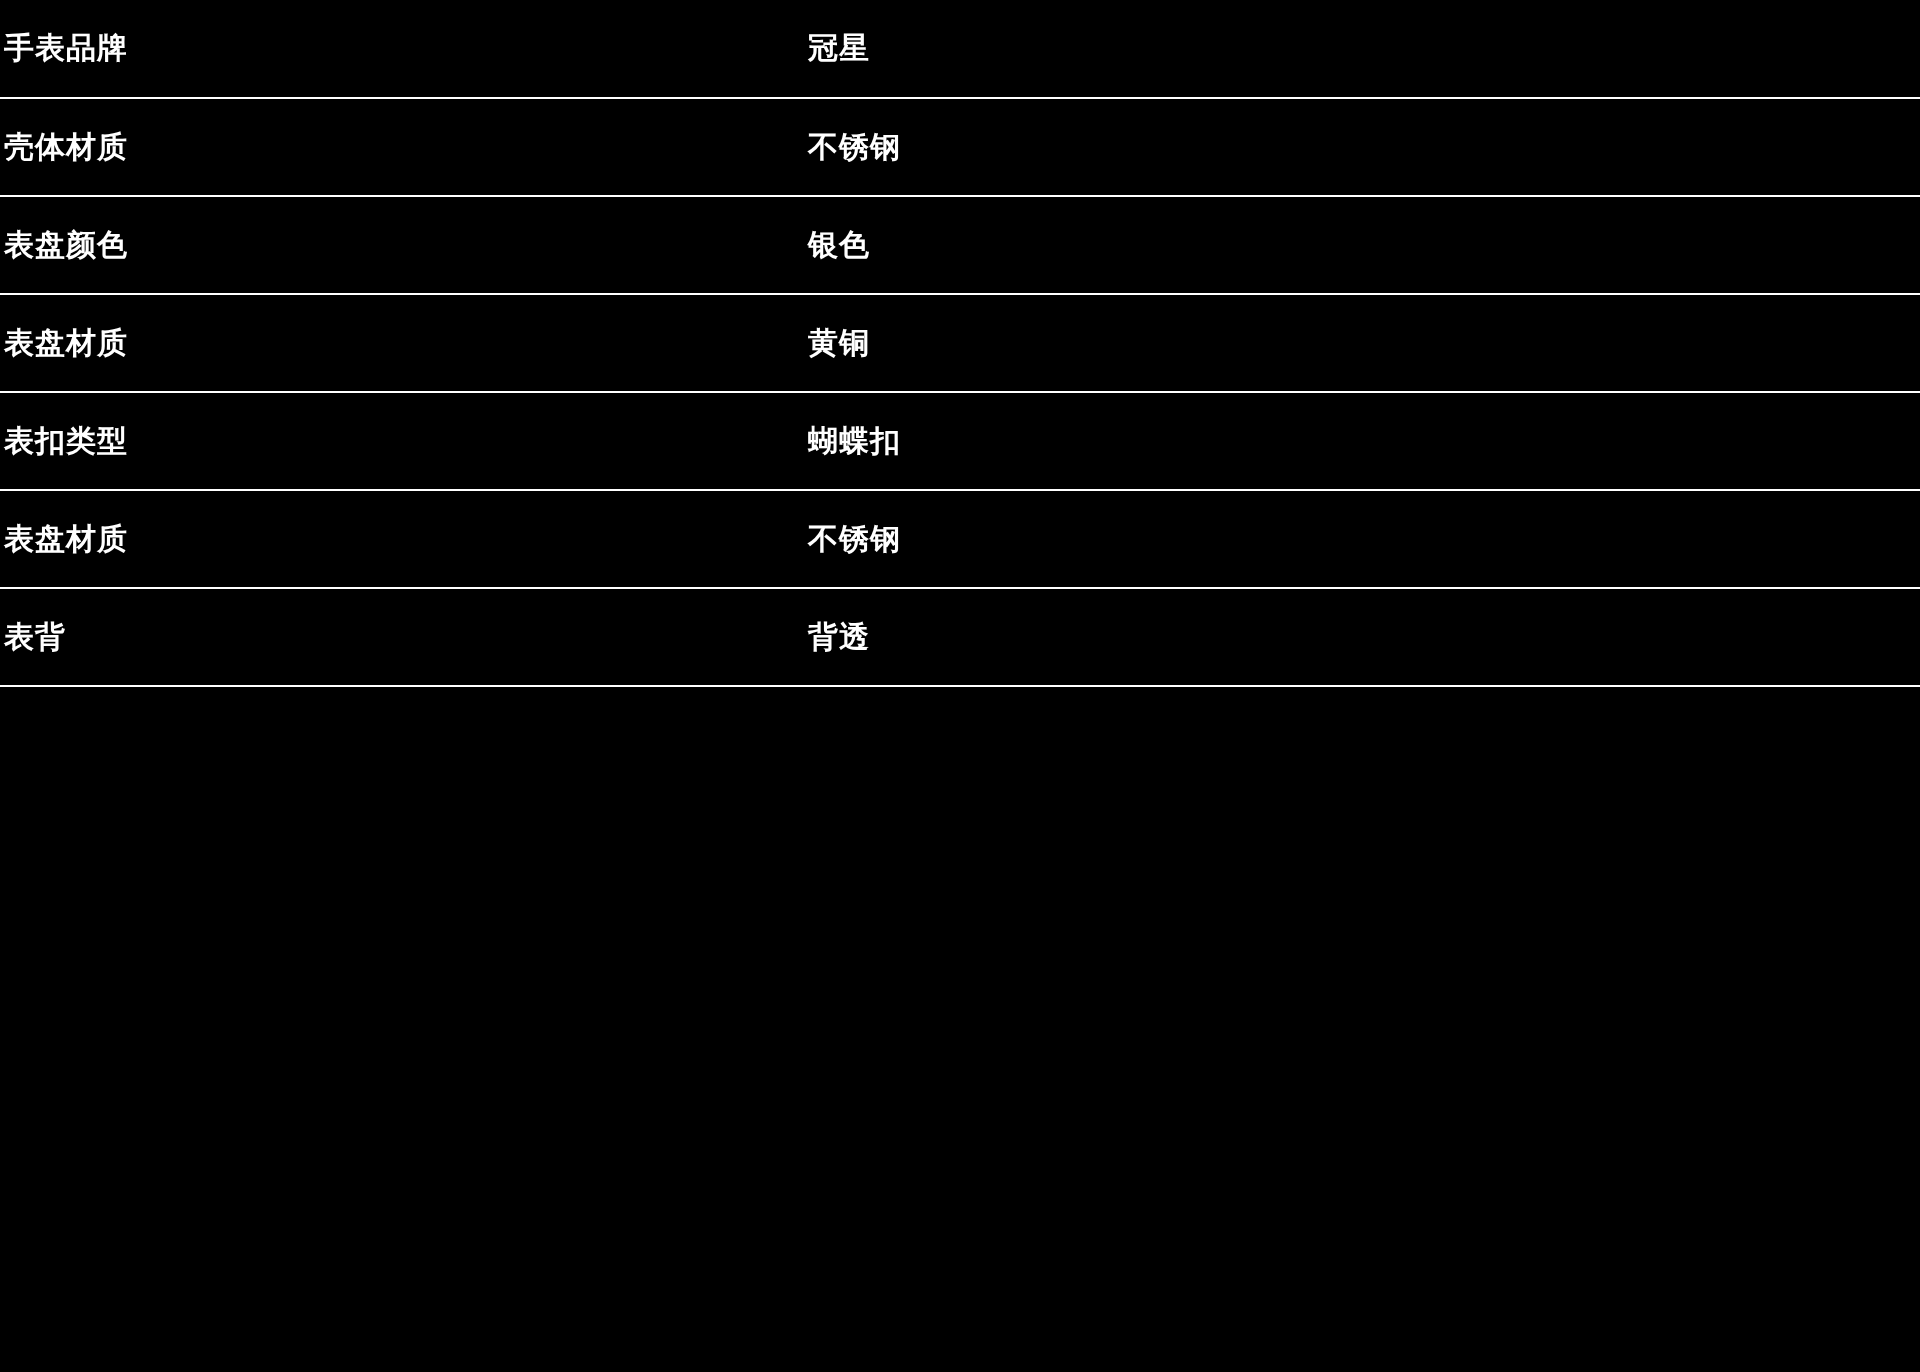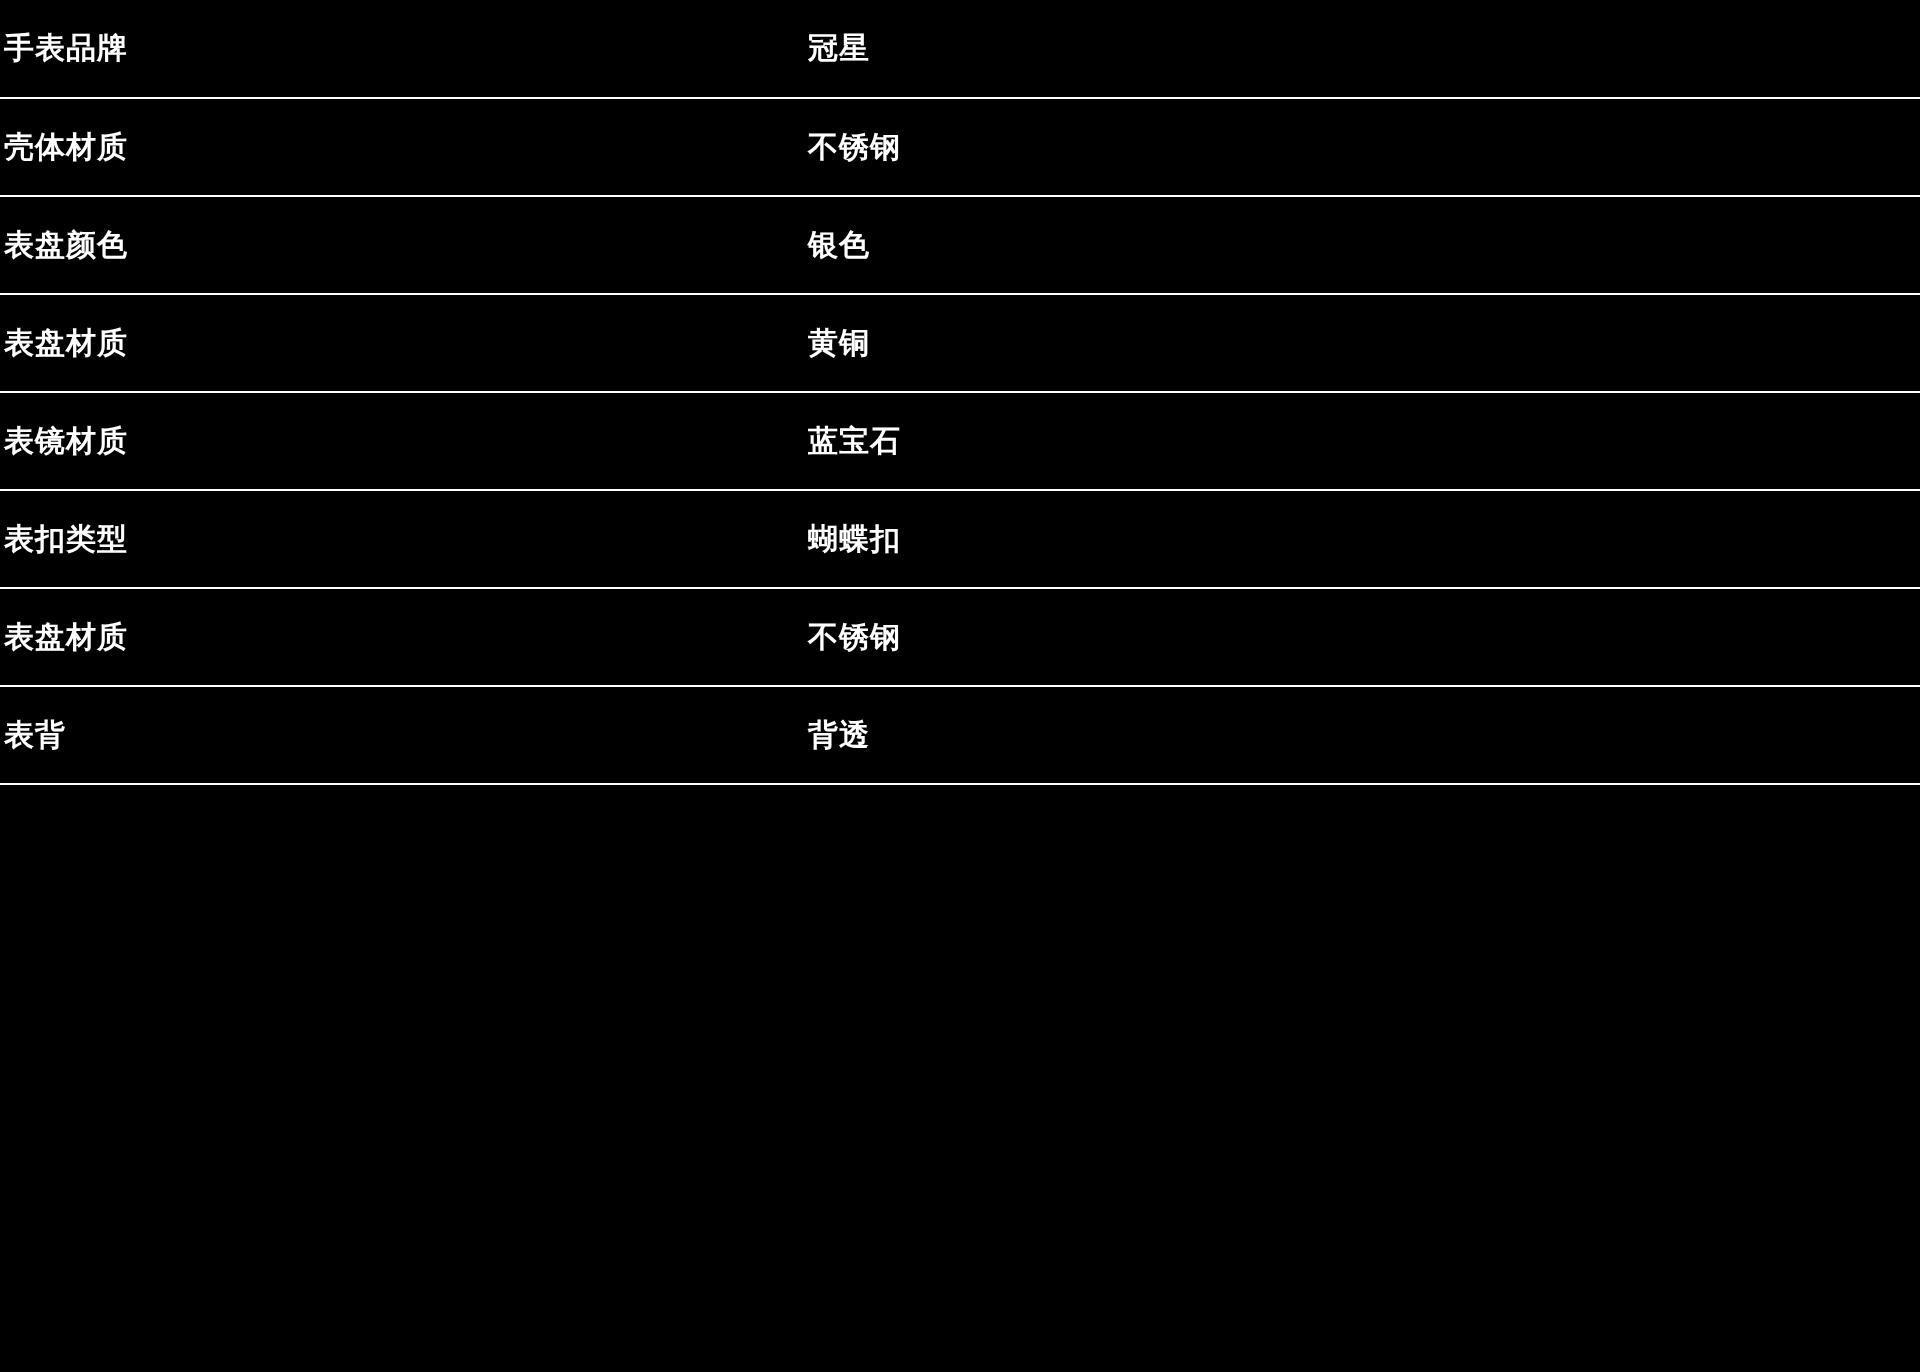--- a/index.html
+++ b/index.html
@@ -59,24 +59,20 @@
     </tr>
     <tr class="spec-row">
       <td class="spec-label">表盘颜色</td>
       <td class="spec-value">银色</td>
     </tr>
     <tr class="spec-row">
       <td class="spec-label">表盘材质</td>
       <td class="spec-value">黄铜</td>
     </tr>
     <tr class="spec-row">
-      <td class="spec-label">表镜材质</td>
-      <td class="spec-value">蓝宝石</td>
-    </tr>
-    <tr class="spec-row">
       <td class="spec-label">表扣类型</td>
       <td class="spec-value">蝴蝶扣</td>
     </tr>
     <tr class="spec-row">
       <td class="spec-label">表盘材质</td>
       <td class="spec-value">不锈钢</td>
     </tr>
     <tr class="spec-row">
       <td class="spec-label">表背</td>
       <td class="spec-value">背透</td>

